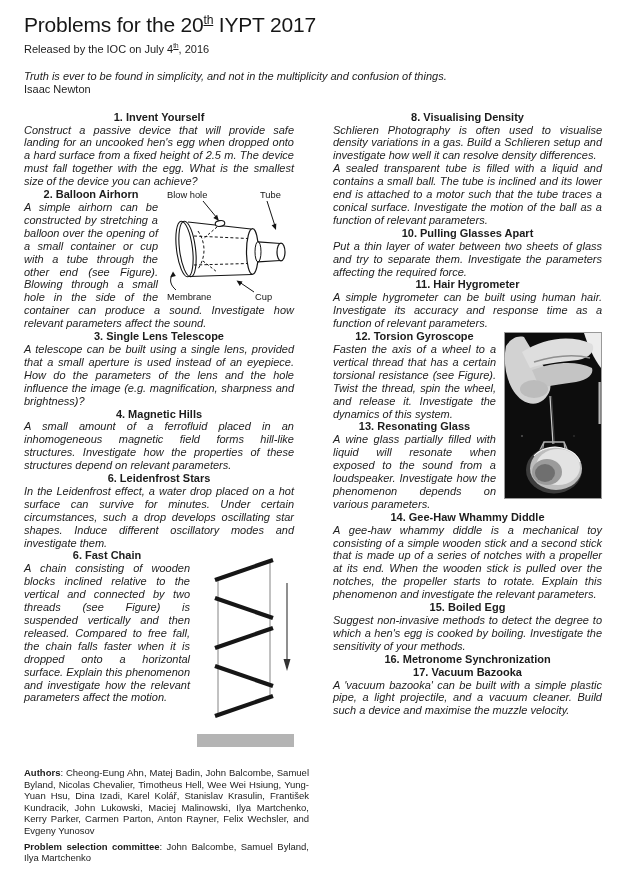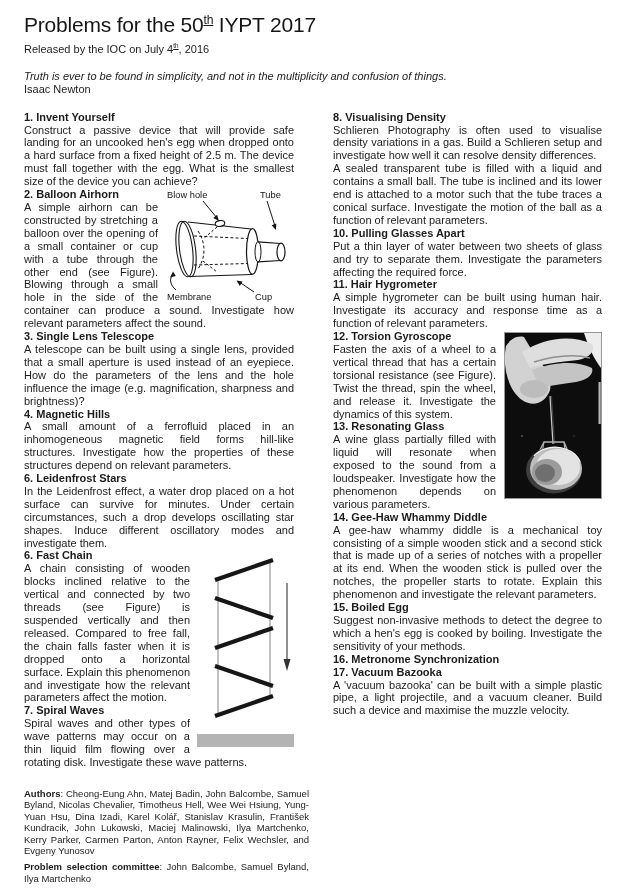--- a/index.html
+++ b/index.html
@@ -17,41 +17,41 @@
 
   .epigraph { margin-top:15px; font-size:11px; line-height:13px; }
   .epigraph .quote { font-style:italic; }
   .epigraph .attrib { margin-top:0; }
 
   .columns { display:flex; gap:39px; margin-top:15px; }
   .col { font-size:11px; line-height:12.9px; text-align:justify; }
   .col-left  { width:270px; }
   .col-right { width:269px; }
 
-  .problem h3 { font-size:11px; line-height:12.9px; font-weight:700; text-align:left; }
-  .problem p  { margin:0; }
+  .problem h3 { font-size:11px; line-height:12.9px; font-weight:700; text-align:center; }
+  .problem p  { margin:0;font-style:italic; }
 
   .fig { float:right; }
   .fig svg { display:block; }
   .fig-airhorn { width:131px; height:113px; margin-left:5px; margin-top:1px; }
   .fig-chain   { width:97px;  height:197px; margin-left:7px; margin-top:2px; }
   .fig-photo   { width:98px;  height:167px; margin-left:8px; margin-top:2px; margin-bottom:4px; }
 
   .fig-label { font-size:9.3px; fill:#141414; font-family:"Liberation Sans","DejaVu Sans",sans-serif; }
 
   .footer { margin-top:19px; width:285px; font-size:9.5px; line-height:11.4px; text-align:justify; }
   .footer p { margin-bottom:5px; }
   .footer b { font-weight:700; }
 </style>
 </head>
 <body>
 
 <div class="page">
 
-  <h1 class="doc-title"><span>Problems for the 50</span><span class="sup">th</span><span> IYPT 2017</span></h1>
+  <h1 class="doc-title"><span>Problems for the 20</span><span class="sup">th</span><span> IYPT 2017</span></h1>
 
   <div class="doc-subtitle"><span>Released by the IOC on July 4</span><span class="sup">th</span><span>, 2016</span></div>
 
   <div class="epigraph">
     <div class="quote">Truth is ever to be found in simplicity, and not in the multiplicity and confusion of things.</div>
     <div class="attrib">Isaac Newton</div>
   </div>
 
   <div class="columns">
 
@@ -131,24 +131,20 @@
             <line x1="18" y1="165" x2="76" y2="145" stroke="#161616" stroke-width="4.2"></line>
             <line x1="90" y1="32" x2="90" y2="110" stroke="#333333" stroke-width="1.1"></line>
             <polygon points="90,120 86.5,108 93.5,108" fill="#333333"></polygon>
             <rect x="0" y="183" width="97" height="13" fill="#b4b4b4"></rect>
           </svg>
         </div>
         <h3>6. Fast Chain</h3>
         <p>A chain consisting of wooden blocks inclined relative to the vertical and connected by two threads (see Figure) is suspended vertically and then released. Compared to free fall, the chain falls faster when it is dropped onto a horizontal surface. Explain this phenomenon and investigate how the relevant parameters affect the motion.</p>
       </div>
 
-      <div class="problem">
-        <h3>7. Spiral Waves</h3>
-        <p>Spiral waves and other types of wave patterns may occur on a thin liquid film flowing over a rotating disk. Investigate these wave patterns.</p>
-      </div>
 
     </div>
 
     <div class="col col-right">
 
       <div class="problem">
         <h3>8. Visualising Density</h3>
         <p>Schlieren Photography is often used to visualise density variations in a gas. Build a Schlieren setup and investigate how well it can resolve density differences.</p>
       </div>
 

